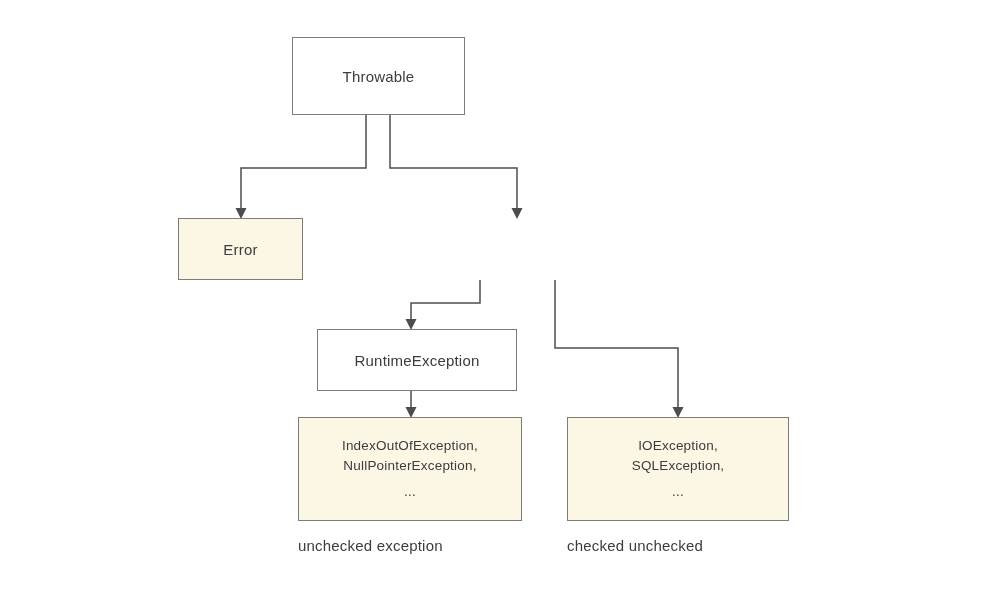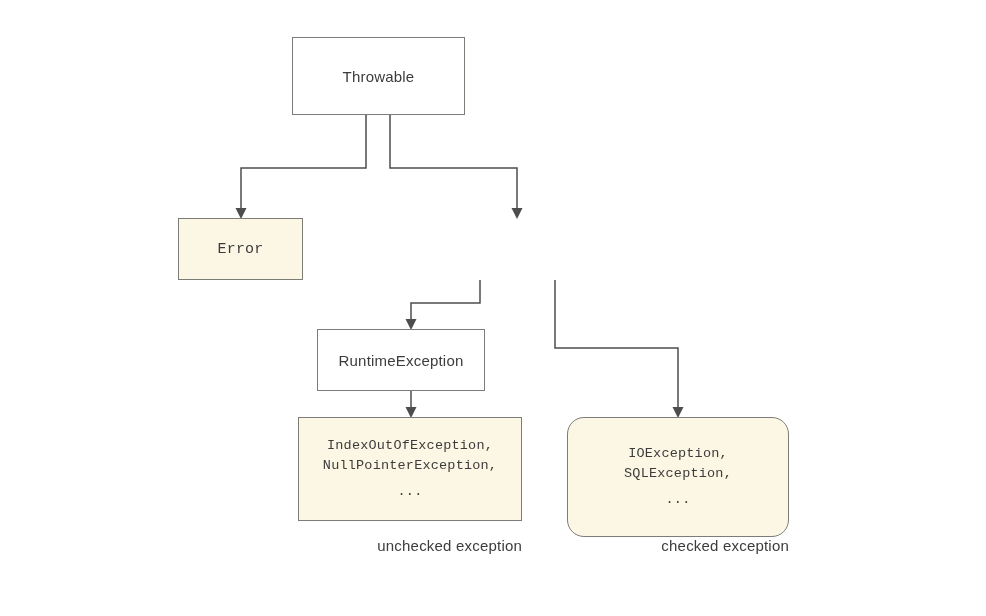--- a/index.html
+++ b/index.html
@@ -37,33 +37,32 @@
     display:flex;
     flex-direction:column;
     align-items:center;
     justify-content:center;
     text-align:left;
     font-size:15px;
     letter-spacing:0.2px;
   }
   .node.highlight{
     background:var(--highlight-fill);
-    font-family:Liberation Mono, monospace;
   }
   .node .examples-line{
     font-size:13.5px;
     line-height:20px;
     display:block;
   }
   .node .examples-ellipsis{
     margin-top:6px;
   }
   .caption{
     position:absolute;
-    text-align:right;
+    text-align:left;
     font-size:15px;
     letter-spacing:0.2px;
     color:var(--text);
   }
 </style>
 </head>
 <body>
 
 <div class="canvas">
 
@@ -87,33 +86,33 @@
 
   <div class="node" style="left:292px;top:37px;width:173px;height:78px;">
     <span>Throwable</span>
   </div>
 
   <div class="node highlight" style="left:178px;top:218px;width:125px;height:62px;">
     <span>Error</span>
   </div>
 
 
-  <div class="node" style="left:317px;top:329px;width:168px;height:62px;">
+  <div class="node" style="left:317px;top:329px;width:200px;height:62px;">
     <span>RuntimeException</span>
   </div>
 
   <div class="node highlight" style="left:298px;top:417px;width:224px;height:104px;">
     <span class="examples-line">IndexOutOfException,</span>
     <span class="examples-line">NullPointerException,</span>
     <span class="examples-line examples-ellipsis">...</span>
   </div>
 
-  <div class="node highlight" style="left:567px;top:417px;width:222px;height:120px;border-radius:17px;">
+  <div class="node highlight" style="left:567px;top:417px;width:222px;height:104px;">
     <span class="examples-line">IOException,</span>
     <span class="examples-line">SQLException,</span>
     <span class="examples-line examples-ellipsis">...</span>
   </div>
 
   <div class="caption" style="left:298px;top:537px;width:224px;">unchecked exception</div>
 
-  <div class="caption" style="left:567px;top:537px;width:222px;">checked exception</div>
+  <div class="caption" style="left:567px;top:537px;width:222px;">checked unchecked</div>
 
 </div>
 
 </body></html>

